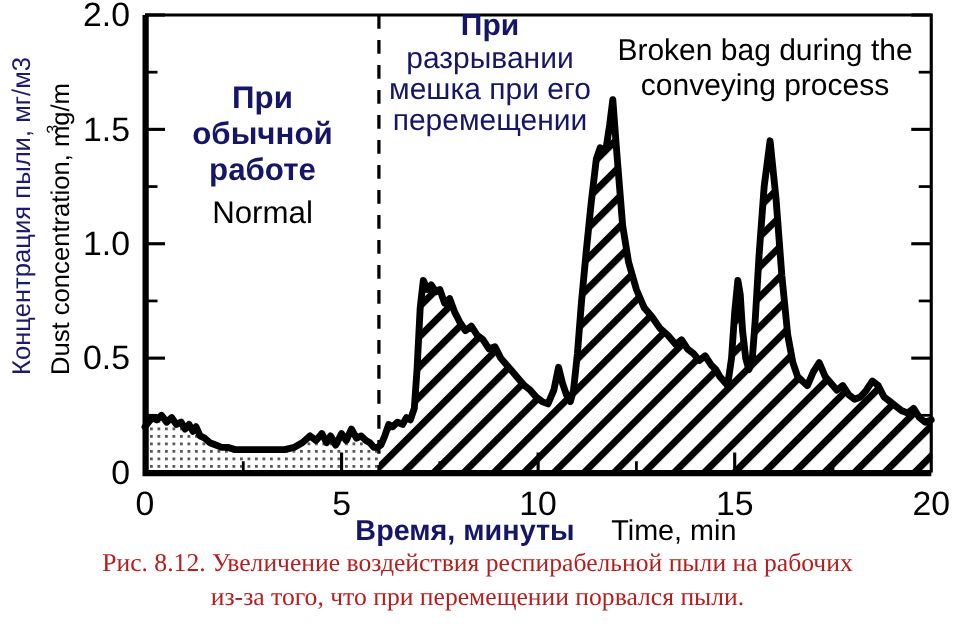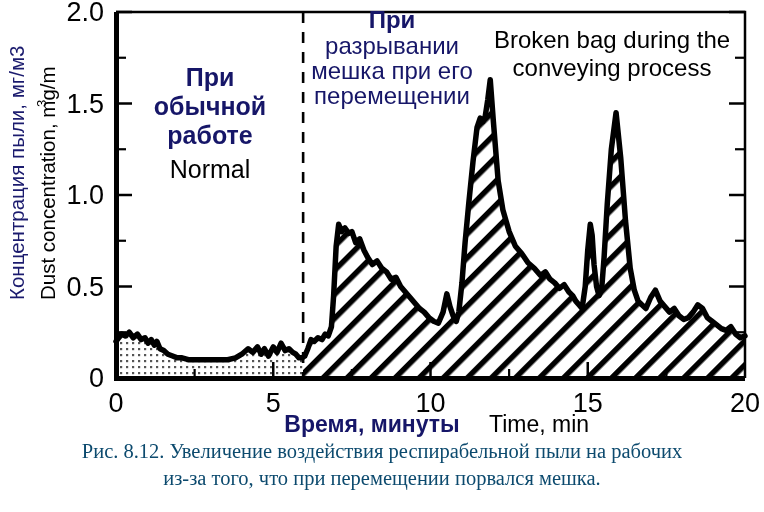--- a/index.html
+++ b/index.html
@@ -23,21 +23,21 @@
   .ylab-en{font-family:"Liberation Sans", sans-serif;font-size:20.5px;fill:#000;font-weight:400;}
   .ann-ru{font-family:"Liberation Sans", sans-serif;fill:#161668;font-weight:bold;}
   .ann-en{font-family:"Liberation Sans", sans-serif;fill:#000;font-weight:400;}
   .xlab-ru{font-family:"Liberation Sans", sans-serif;font-size:23px;fill:#161668;font-weight:bold;text-anchor:middle;}
   .xlab-en{font-family:"Liberation Sans", sans-serif;font-size:23px;fill:#000;font-weight:400;text-anchor:start;}
   #caption{
     position:absolute;left:0;top:438px;width:764px;
     text-align:center;
     font-family:"Liberation Serif", serif;
     font-size:20.5px;
-    color:#0c4a6e;
+    color:#b91c1c;
     line-height:1.30;
   }
   #caption div{white-space:nowrap;}
 </style>
 </head>
 <body>
 
 <svg id="figure" viewBox="0 0 764 440">
   <defs>
     <pattern id="hatch" patternUnits="userSpaceOnUse" width="17" height="17" patternTransform="rotate(-45)">
@@ -137,14 +137,14 @@
     <text class="ann-en" style="font-size:24px" x="612" y="48" text-anchor="middle">Broken bag during the</text>
     <text class="ann-en" style="font-size:24px" x="612" y="76" text-anchor="middle">conveying process</text>
   </g>
 
   <text class="xlab-ru" x="372" y="432">Время, минуты</text>
   <text class="xlab-en" x="489" y="432">Time, min</text>
 </svg>
 
 <div id="caption">
   <div>Рис. 8.12. Увеличение воздействия респирабельной пыли на рабочих</div>
-  <div>из-за того, что при перемещении порвался мешка.</div>
+  <div>из-за того, что при перемещении порвался пыли.</div>
 </div>
 
 </body></html>

